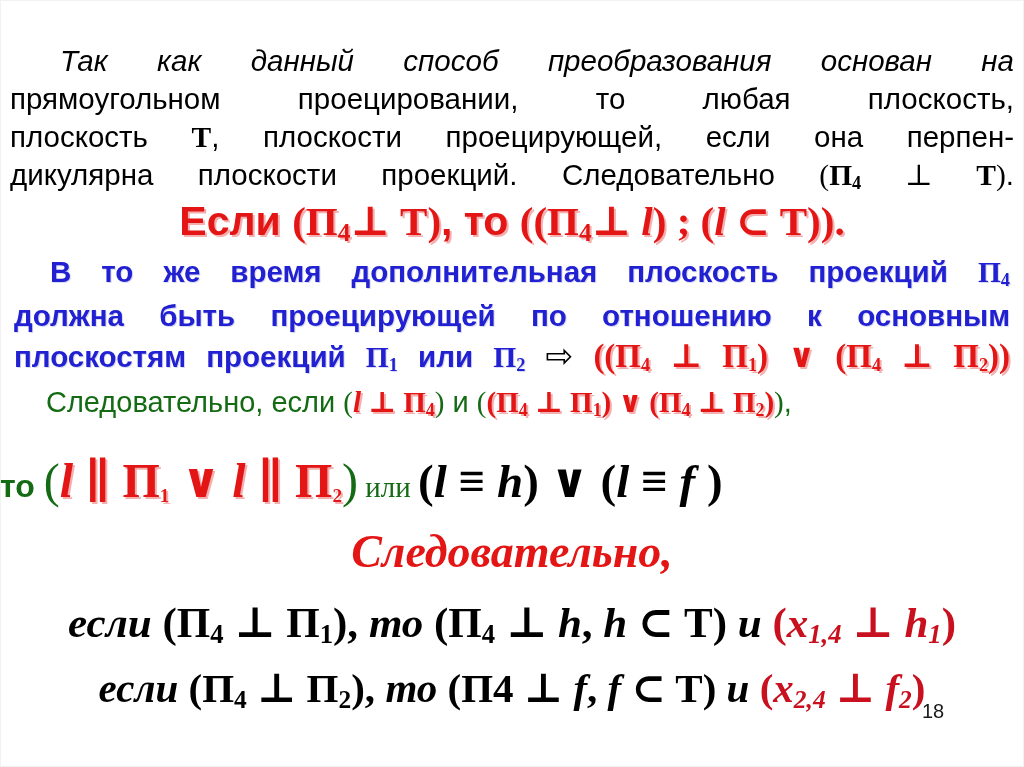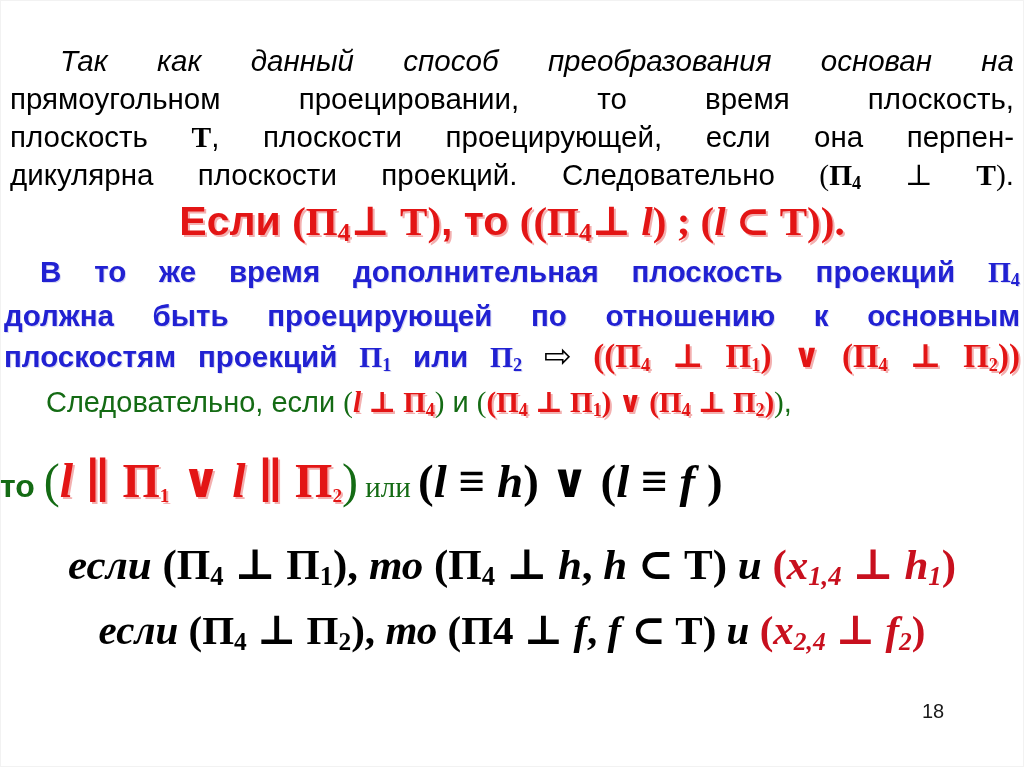--- a/index.html
+++ b/index.html
@@ -22,21 +22,21 @@
   }
   .indent1{text-indent:50px;font-style:italic;}
 
   
   .l5{height:46px;line-height:46px;text-align:center;font-size:41px;}
 
   
   .p2{margin-top:8px;}
   .p2-line{
     font-size:29.5px;line-height:40px;font-weight:bold;color:var(--blue);
-    padding:0 4px;text-align:justify;text-align-last:justify;
+    padding:0 14px;text-align:justify;text-align-last:justify;
   }
   .indent2{text-indent:36px;}
 
   
   .l9{height:42px;line-height:42px;font-size:29px;padding-left:46px;}
 
   
   .l10{margin-top:16px;height:84px;line-height:84px;text-align:left;font-size:31px;}
 
   
@@ -89,37 +89,38 @@
   .seg-sub{font-size:62%;position:relative;top:0.24em;}
 </style>
 </head>
 <body>
 
 <div class="slide">
   <div class="content">
 
     <div>
       <div class="line p1-line indent1"><span class="seg-k">Так как данный способ преобразования основан на</span></div>
-      <div class="line p1-line"><span class="seg-k">прямоугольном проецировании, то время плоскость,</span></div>
+      <div class="line p1-line"><span class="seg-k">прямоугольном проецировании, то любая плоскость,</span></div>
       <div class="line p1-line"><span class="seg-k">плоскость </span><span class="seg-kserb">T</span><span class="seg-k">, плоскости проецирующей, если она перпен-</span></div>
       <div class="line p1-line"><span class="seg-k">дикулярна плоскости проекций. Следовательно </span><span class="seg-kser">(</span><span class="seg-kserb">П</span><span class="seg-kserb seg-sub">4</span><span class="seg-kser"> ⊥ </span><span class="seg-kserb">T</span><span class="seg-kser">)</span><span class="seg-k">.</span></div>
     </div>
 
     <div class="line l5"><span class="seg-r">Если </span><span class="seg-rser">(</span><span class="seg-rser">П</span><span class="seg-rser seg-sub">4</span><span class="seg-rser">⊥ </span><span class="seg-rser">T</span><span class="seg-rser">)</span><span class="seg-r">, то </span><span class="seg-rser">((</span><span class="seg-rser">П</span><span class="seg-rser seg-sub">4</span><span class="seg-rser">⊥ </span><span class="seg-rserbi">l</span><span class="seg-rser">) ; (</span><span class="seg-rserbi">l</span><span class="seg-rser"> ⊂ </span><span class="seg-rser">T</span><span class="seg-rser">)).</span></div>
 
     <div class="p2">
       <div class="line p2-line indent2"><span class="seg-b">В то же время дополнительная плоскость проекций </span><span class="seg-bserb">П</span><span class="seg-bserb seg-sub">4</span></div>
       <div class="line p2-line"><span class="seg-b">должна быть проецирующей по отношению к основным</span></div>
       <div class="line p2-line"><span class="seg-b">плоскостям проекций </span><span class="seg-bserb">П</span><span class="seg-bserb seg-sub">1</span><span class="seg-b"> или </span><span class="seg-bserb">П</span><span class="seg-bserb seg-sub">2</span><span class="seg-b"> </span><span class="seg-arrow">⇨</span><span class="seg-b"> </span><span class="seg-rser seg-big">((</span><span class="seg-rser seg-big">П</span><span class="seg-rser seg-big seg-sub">4</span><span class="seg-rser seg-big"> ⊥ </span><span class="seg-rser seg-big">П</span><span class="seg-rser seg-big seg-sub">1</span><span class="seg-rser seg-big">) ∨ (</span><span class="seg-rser seg-big">П</span><span class="seg-rser seg-big seg-sub">4</span><span class="seg-rser seg-big"> ⊥ </span><span class="seg-rser seg-big">П</span><span class="seg-rser seg-big seg-sub">2</span><span class="seg-rser seg-big">))</span></div>
     </div>
 
     <div class="line l9"><span class="seg-g">Следовательно, если </span><span class="seg-gser">(</span><span class="seg-rserbi">l</span><span class="seg-rser"> ⊥ </span><span class="seg-rser">П</span><span class="seg-rser seg-sub">4</span><span class="seg-gser">)</span><span class="seg-g"> и </span><span class="seg-gser">(</span><span class="seg-rser">(</span><span class="seg-rser">П</span><span class="seg-rser seg-sub">4</span><span class="seg-rser"> ⊥ </span><span class="seg-rser">П</span><span class="seg-rser seg-sub">1</span><span class="seg-rser">) ∨ (</span><span class="seg-rser">П</span><span class="seg-rser seg-sub">4</span><span class="seg-rser"> ⊥ </span><span class="seg-rser">П</span><span class="seg-rser seg-sub">2</span><span class="seg-rser">)</span><span class="seg-gser">)</span><span class="seg-g">,</span></div>
 
     <div class="line l10"><span class="seg-g10">то </span><span class="seg-gbig">(</span><span class="seg-rbigi">l</span><span class="seg-rbig"> ∥ </span><span class="seg-rbig">П</span><span class="seg-rbig seg-sub">1</span><span class="seg-rbig"> ∨ </span><span class="seg-rbigi">l</span><span class="seg-rbig"> ∥ </span><span class="seg-rbig">П</span><span class="seg-rbig seg-sub">2</span><span class="seg-gbig">)</span><span class="seg-gser10"> или </span><span class="seg-kbig"> (</span><span class="seg-kbigi">l</span><span class="seg-kbig"> ≡ </span><span class="seg-kbigi">h</span><span class="seg-kbig">) ∨ (</span><span class="seg-kbigi">l</span><span class="seg-kbig"> ≡ </span><span class="seg-kbigi">f </span><span class="seg-kbig">)</span></div>
 
+    <div class="line l11"><span class="seg-r11">Следовательно,</span></div>
 
     <div class="line lcase"><span class="seg-ki">если </span><span class="seg-kf">(</span><span class="seg-kf">П</span><span class="seg-kf seg-sub">4</span><span class="seg-kf"> ⊥ </span><span class="seg-kf">П</span><span class="seg-kf seg-sub">1</span><span class="seg-kf">), </span><span class="seg-ki">то </span><span class="seg-kf">(</span><span class="seg-kf">П</span><span class="seg-kf seg-sub">4</span><span class="seg-kf"> ⊥ </span><span class="seg-ki">h</span><span class="seg-kf">, </span><span class="seg-ki">h</span><span class="seg-kf"> ⊂ </span><span class="seg-kf">T</span><span class="seg-kf">) </span><span class="seg-ki">и </span><span class="seg-rf">(</span><span class="seg-rfi">x</span><span class="seg-rfi seg-sub">1,4</span><span class="seg-rf"> ⊥ </span><span class="seg-rfi">h</span><span class="seg-rfi seg-sub">1</span><span class="seg-rf">)</span></div>
     <div class="line lcase2"><span class="seg-ki">если </span><span class="seg-kf">(</span><span class="seg-kf">П</span><span class="seg-kf seg-sub">4</span><span class="seg-kf"> ⊥ </span><span class="seg-kf">П</span><span class="seg-kf seg-sub">2</span><span class="seg-kf">), </span><span class="seg-ki">то </span><span class="seg-kf">(</span><span class="seg-kf">П4</span><span class="seg-kf"> ⊥ </span><span class="seg-ki">f</span><span class="seg-kf">, </span><span class="seg-ki">f</span><span class="seg-kf"> ⊂ </span><span class="seg-kf">T</span><span class="seg-kf">) </span><span class="seg-ki">и </span><span class="seg-rf">(</span><span class="seg-rfi">x</span><span class="seg-rfi seg-sub">2,4</span><span class="seg-rf"> ⊥ </span><span class="seg-rfi">f</span><span class="seg-rfi seg-sub">2</span><span class="seg-rf">)</span></div>
 
   </div>
 
   <div class="page-num">18</div>
 </div>
 
 </body></html>

